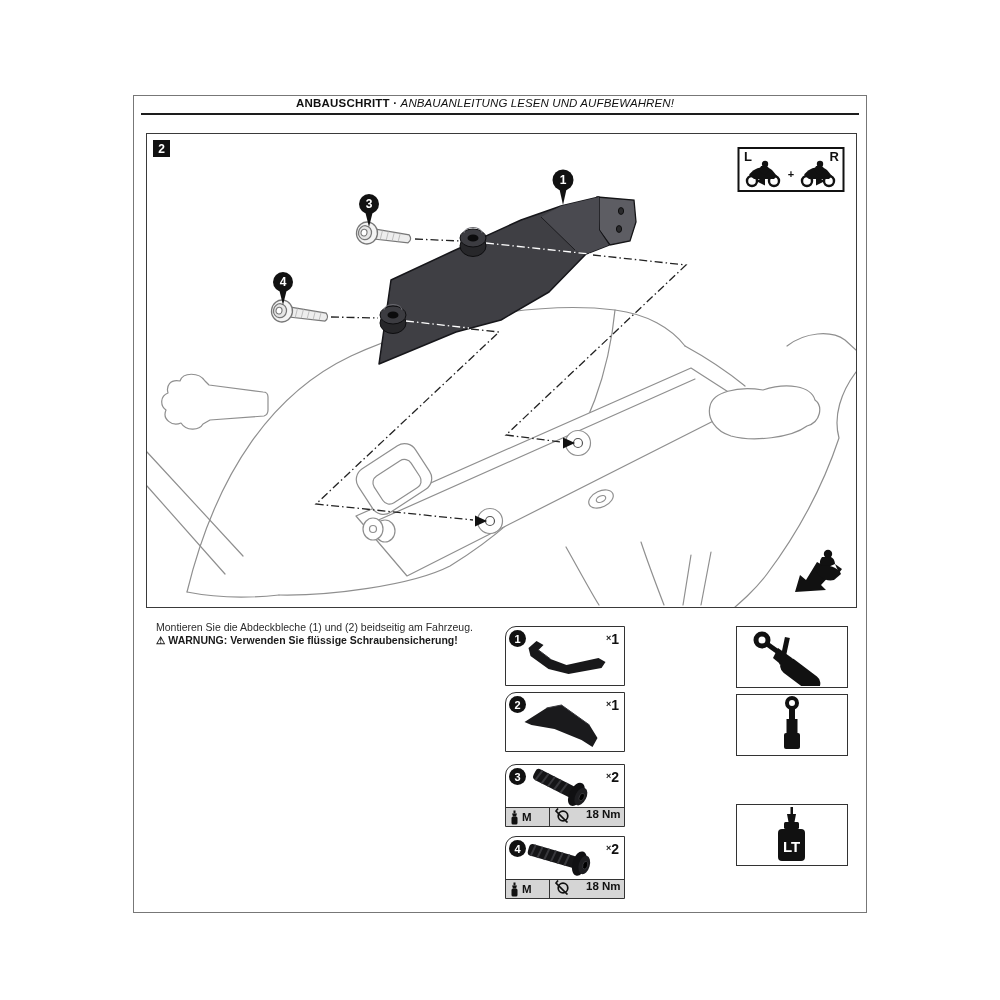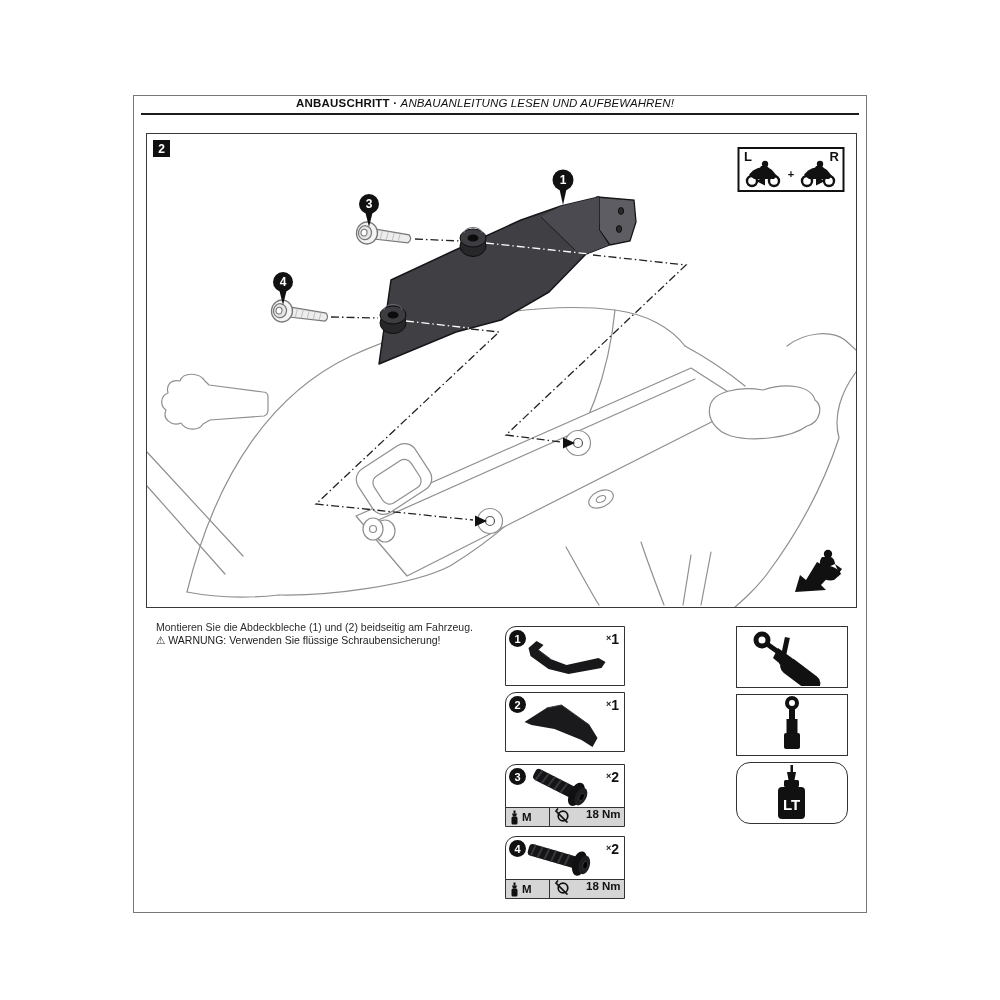--- a/index.html
+++ b/index.html
@@ -13,38 +13,38 @@
   .header .t-italic{font-style:italic;letter-spacing:.1px;}
   .header-rule{position:absolute;left:141px;top:113px;width:718px;border-top:2px solid #1d1d1d;height:0;}
 
   .diagram-box{position:absolute;left:146px;top:133px;width:709px;height:473px;border:1.5px solid #3a3a3a;box-sizing:content-box;background:#fff;}
   .diagram-box svg{position:absolute;left:0;top:0;}
 
   .step-badge{position:absolute;left:153px;top:140px;width:17px;height:17px;background:#111;color:#fff;font-weight:bold;font-size:12px;display:flex;align-items:center;justify-content:center;}
 
   .instructions{position:absolute;left:147px;top:621px;width:356px;font-size:10.5px;line-height:12.6px;color:#2b2b2b;margin-left:9px;}
   .instructions p{margin:0;}
-  .instructions .warn{font-weight:normal;color:#1a1a1a;}
+  .instructions .warn{font-weight:bold;color:#1a1a1a;}
 
   .part-box{position:absolute;left:505px;width:120px;border:1.5px solid #333;border-top-left-radius:11px;background:#fff;box-sizing:border-box;}
   .pb1{top:626px;height:60px;}
   .pb2{top:692px;height:60px;}
   .pb3{top:764px;height:63px;}
   .pb4{top:836px;height:63px;}
   .badge{position:absolute;top:3px;left:3px;width:17px;height:17px;border-radius:50%;background:#111;color:#fff;font-size:11px;font-weight:bold;display:flex;align-items:center;justify-content:center;z-index:2;}
   .qty{position:absolute;top:3px;right:5px;font-weight:bold;color:#111;z-index:2;}
   .qty .x{font-size:9px;vertical-align:3px;}
   .qty .n{font-size:14px;}
   .part-img{position:absolute;left:0;top:0;width:100%;}
   .torque-bar{position:absolute;left:0;right:0;bottom:0;height:18px;background:#d5d5d5;border-top:1.5px solid #333;display:flex;align-items:center;font-size:11.5px;font-weight:bold;color:#111;}
   .cell-lock{width:44px;height:100%;border-right:1.5px solid #333;display:flex;align-items:center;gap:3px;padding-left:4px;box-sizing:border-box;}
   .cell-torq{flex:1;height:100%;display:flex;gap:16px;padding-left:5px;box-sizing:border-box;}
 
   .tool-box{position:absolute;left:736px;width:112px;height:62px;border:1.5px solid #333;background:#fff;box-sizing:border-box;}
-  .tb1{top:626px;} .tb2{top:694px;} .tb3{top:762px;border-radius:14px;}
+  .tb1{top:626px;} .tb2{top:694px;} .tb3{top:804px;}
   .tool-box svg{position:absolute;left:0;top:0;}
 </style>
 </head>
 <body>
 
 <div class="canvas">
 
   <div class="page-frame"></div>
 
   <div class="header">

